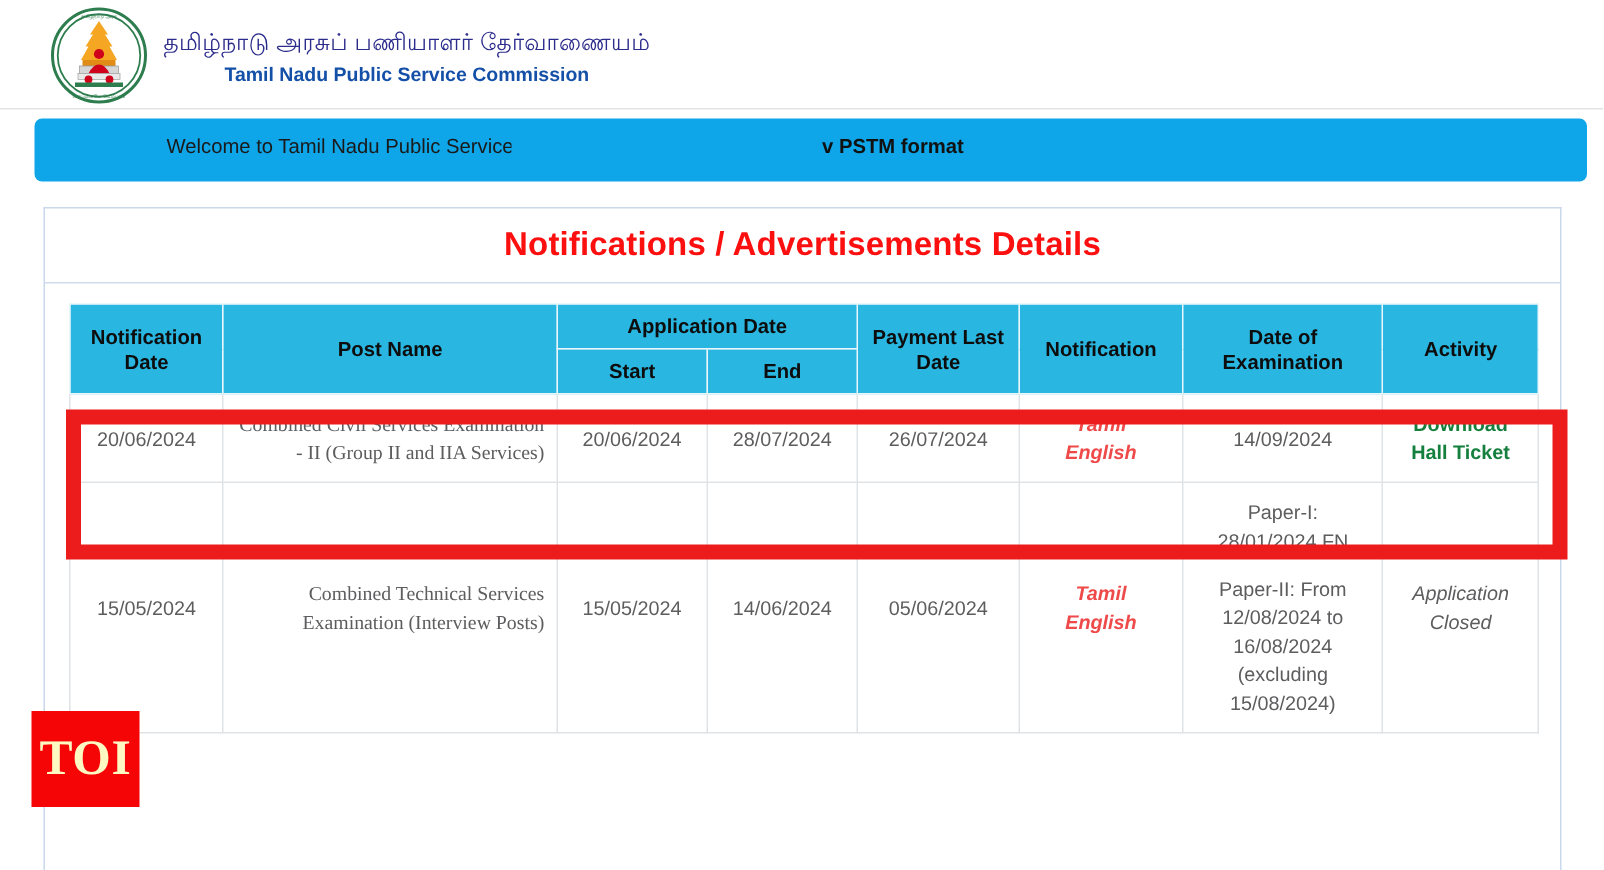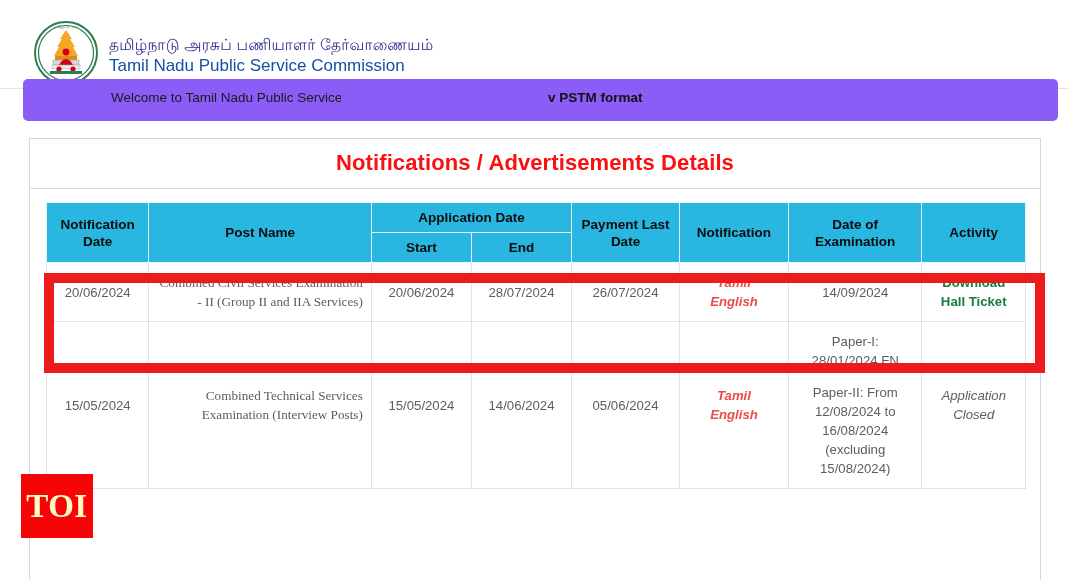--- a/index.html
+++ b/index.html
@@ -6,47 +6,47 @@
   html, body {
     width: 1069px; height: 580px;
     background: #ffffff;
     font-family: "Liberation Sans", sans-serif;
     overflow: hidden;
   }
   .page { position: relative; width: 1069px; height: 580px; background: #fff; }
 
   
   .site-header {
-    position: absolute; left: 0; top: 16px; width: 1069px; height: 73px;
+    position: absolute; left: 0; top: 0; width: 1069px; height: 73px;
     background: #ffffff;
     border-bottom: 1px solid #e3e3e3;
   }
   .brand { position: absolute; left: 33px; top: 4px; display: flex; align-items: center; gap: 10px; }
   .emblem { width: 66px; height: 66px; position: relative; flex: 0 0 auto; }
   .brand-text { padding-top: 4px; }
   .brand-ta {
     font-size: 15.5px; color: #2c2c8c; letter-spacing: .2px;
     line-height: 21px; white-space: nowrap;
   }
   .brand-en {
-    font-size: 17px; color: #1550a8; font-weight: normal;
-    line-height: 21px; white-space: nowrap;
+    font-size: 13px; color: #1550a8; font-weight: bold;
+    line-height: 21px; white-space: nowrap; text-align: center;
   }
   .queries {
     position: absolute; right: 26px; top: 6px; text-align: right;
     color: #4a4a4a;
   }
   .q-title { font-size: 14.5px; font-weight: bold; color: #3f3f3f; letter-spacing: .2px; line-height: 19px; }
   .q-line { font-size: 14px; color: #4a4a4a; line-height: 21px; white-space: nowrap; }
   .q-ico { display: inline-block; color: #3f3f3f; margin-right: 4px; font-size: 13px; }
 
   
   .marquee-wrap {
     position: absolute; left: 23px; top: 79px; width: 1035px; height: 42px;
-    background: #8b5cf6; border-radius: 5px; overflow: hidden;
+    background: #0ea5e9; border-radius: 5px; overflow: hidden;
   }
   .marquee-row { position: relative; width: 100%; height: 100%; }
   .mq-a {
     position: absolute; left: 88px; top: 11px; width: 230px; overflow: hidden;
     white-space: nowrap; font-size: 13.5px; color: #1a1a1a;
   }
   .mq-b {
     position: absolute; left: 525px; top: 11px;
     white-space: nowrap; font-size: 13.5px; color: #111; font-weight: bold;
   }

